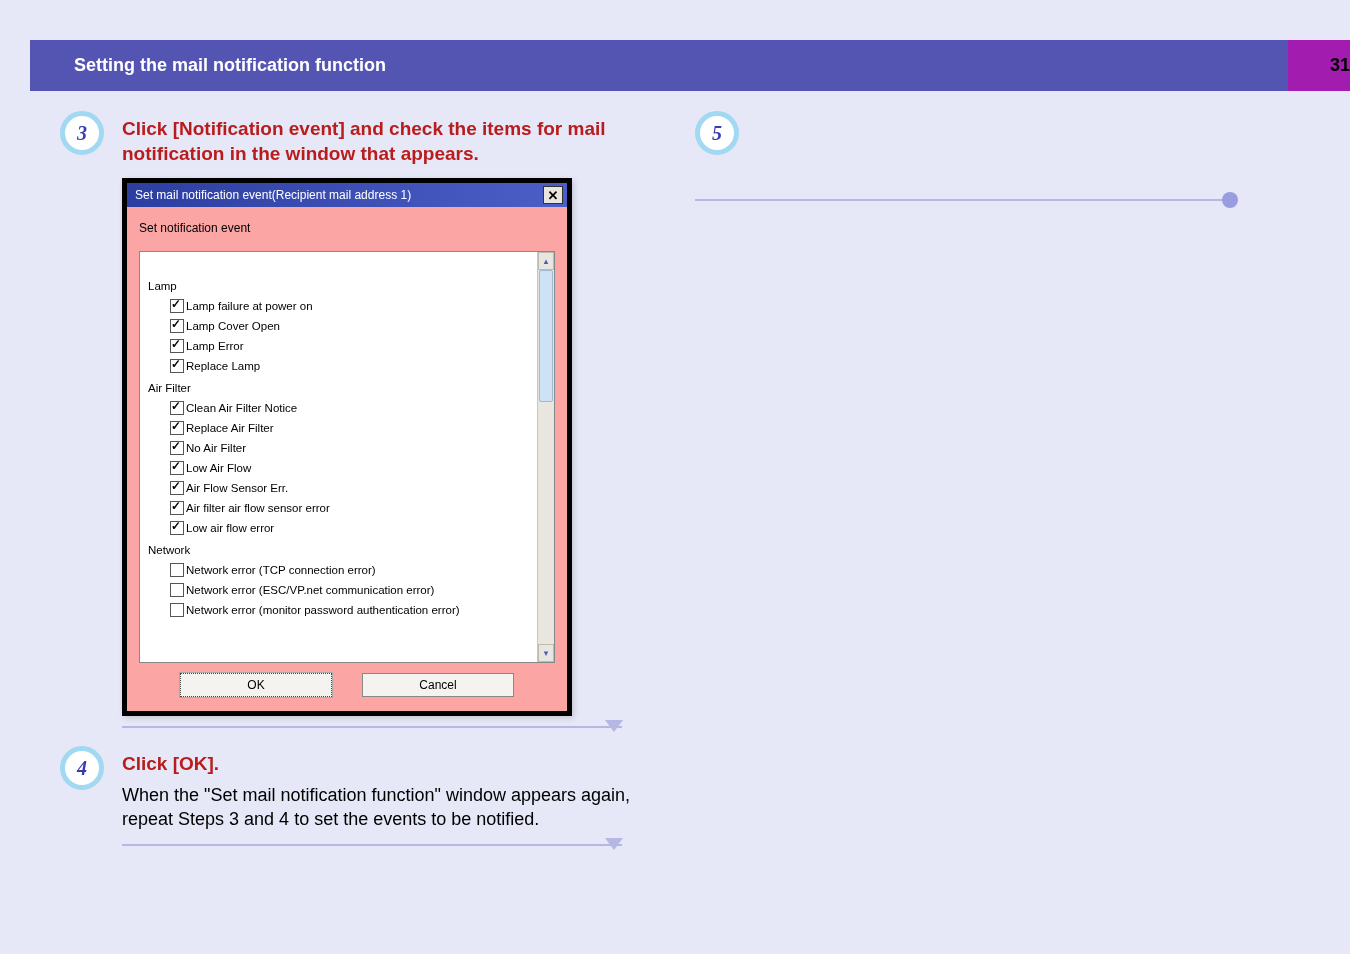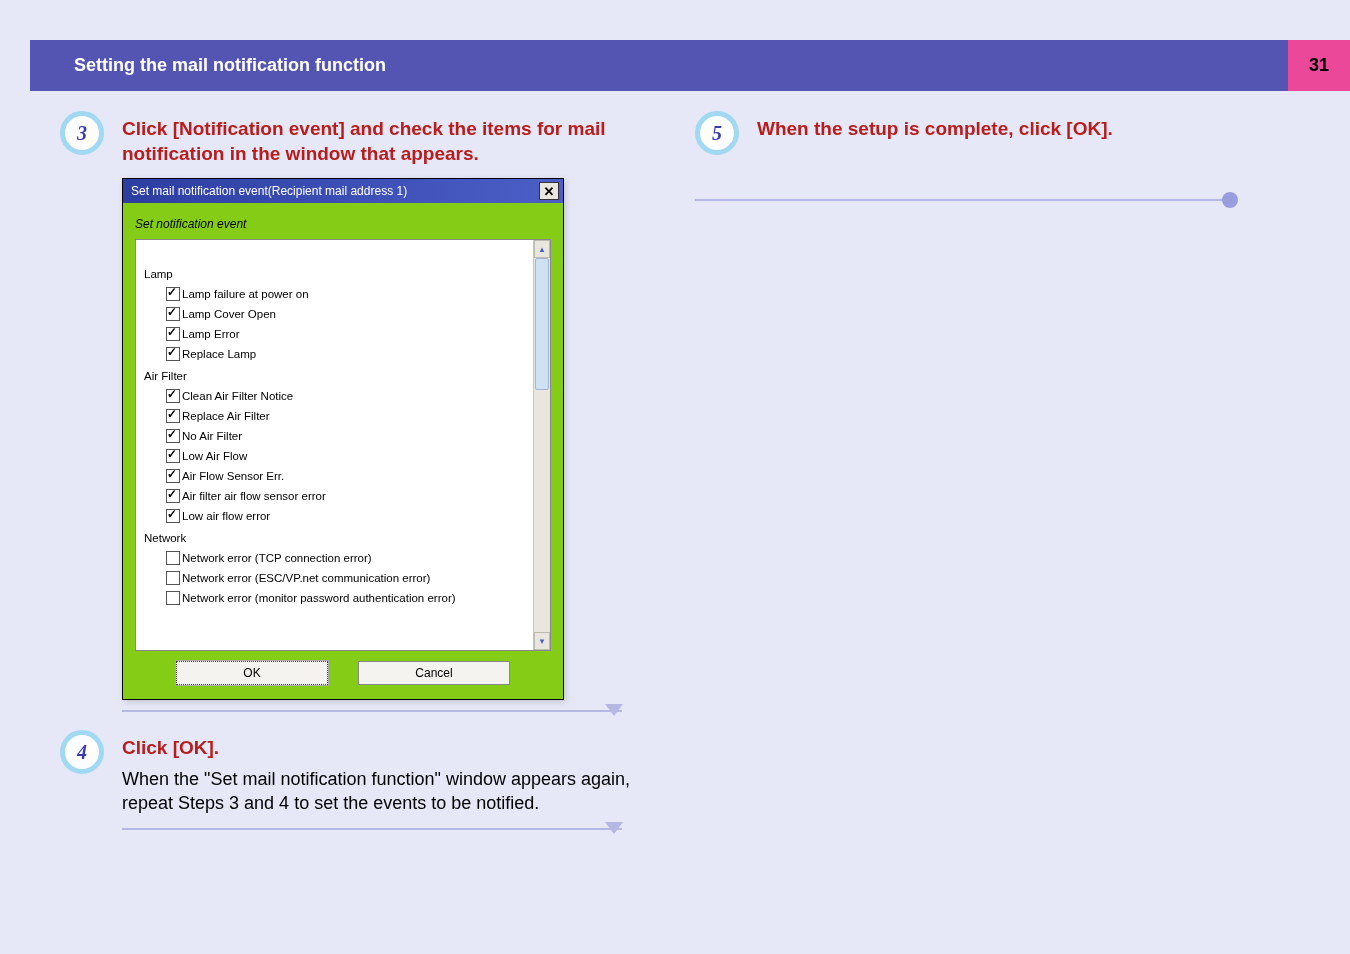--- a/index.html
+++ b/index.html
@@ -23,25 +23,25 @@
     padding: 15px 44px;
     margin: 0 30px 0 30px;
     position: relative;
   }
   .page-num-box {
     position: absolute;
     right: -30px;
     top: 0;
     height: 100%;
     width: 62px;
-    background: #ec4899;
+    background: #a21caf;
     color: #000;
     display: flex;
     align-items: center;
-    justify-content: center;
+    justify-content: flex-end;
     font-weight: bold;
     font-size: 18px;
     margin-left: 12px;
   }
   .content {
     display: flex;
     padding: 20px 60px 0 60px;
     gap: 40px;
   }
   .col {
@@ -83,22 +83,22 @@
     line-height: 1.35;
     color: #000;
     margin-top: 6px;
   }
   .dialog-wrap {
     margin-left: 62px;
     margin-top: 8px;
   }
   .dialog {
     width: 440px;
-    border: 1px solid #000000;
-    background: #84cc16;
+    border: 5px solid #000000;
+    background: #fca5a5;
     font-family: Tahoma, Arial, sans-serif;
     font-size: 12px;
     box-shadow: 2px 2px 6px rgba(0,0,0,0.15);
   }
   .dialog-titlebar {
     background: linear-gradient(to right, #2c3ea0, #4c5fc8);
     color: #fff;
     padding: 3px 4px 3px 8px;
     display: flex;
     align-items: center;
@@ -116,22 +116,21 @@
     justify-content: center;
     font-weight: bold;
     font-size: 13px;
     line-height: 1;
   }
   .dialog-inner {
     padding: 14px 12px 10px 12px;
   }
   .dialog-subtitle {
     font-size: 12px;
-    padding-bottom: 8px;
-    font-style: italic;
+    padding-bottom: 16px;
   }
   .list-area {
     height: 410px;
     border: 1px solid #888;
     background: #fff;
     display: flex;
     font-size: 11.5px;
   }
   .list-content {
     flex: 1;
@@ -382,17 +381,16 @@
 
     <div class="sep-line"></div>
 
   </div>
 
   <div class="col">
     <div class="step">
       <div class="step-badge">
         <span>5</span>
       </div>
-      <div class="step-text">When the setup is complete, click [OK].</div>
     </div>
     <div class="end-line"></div>
   </div>
 </div>
 
 </body></html>

